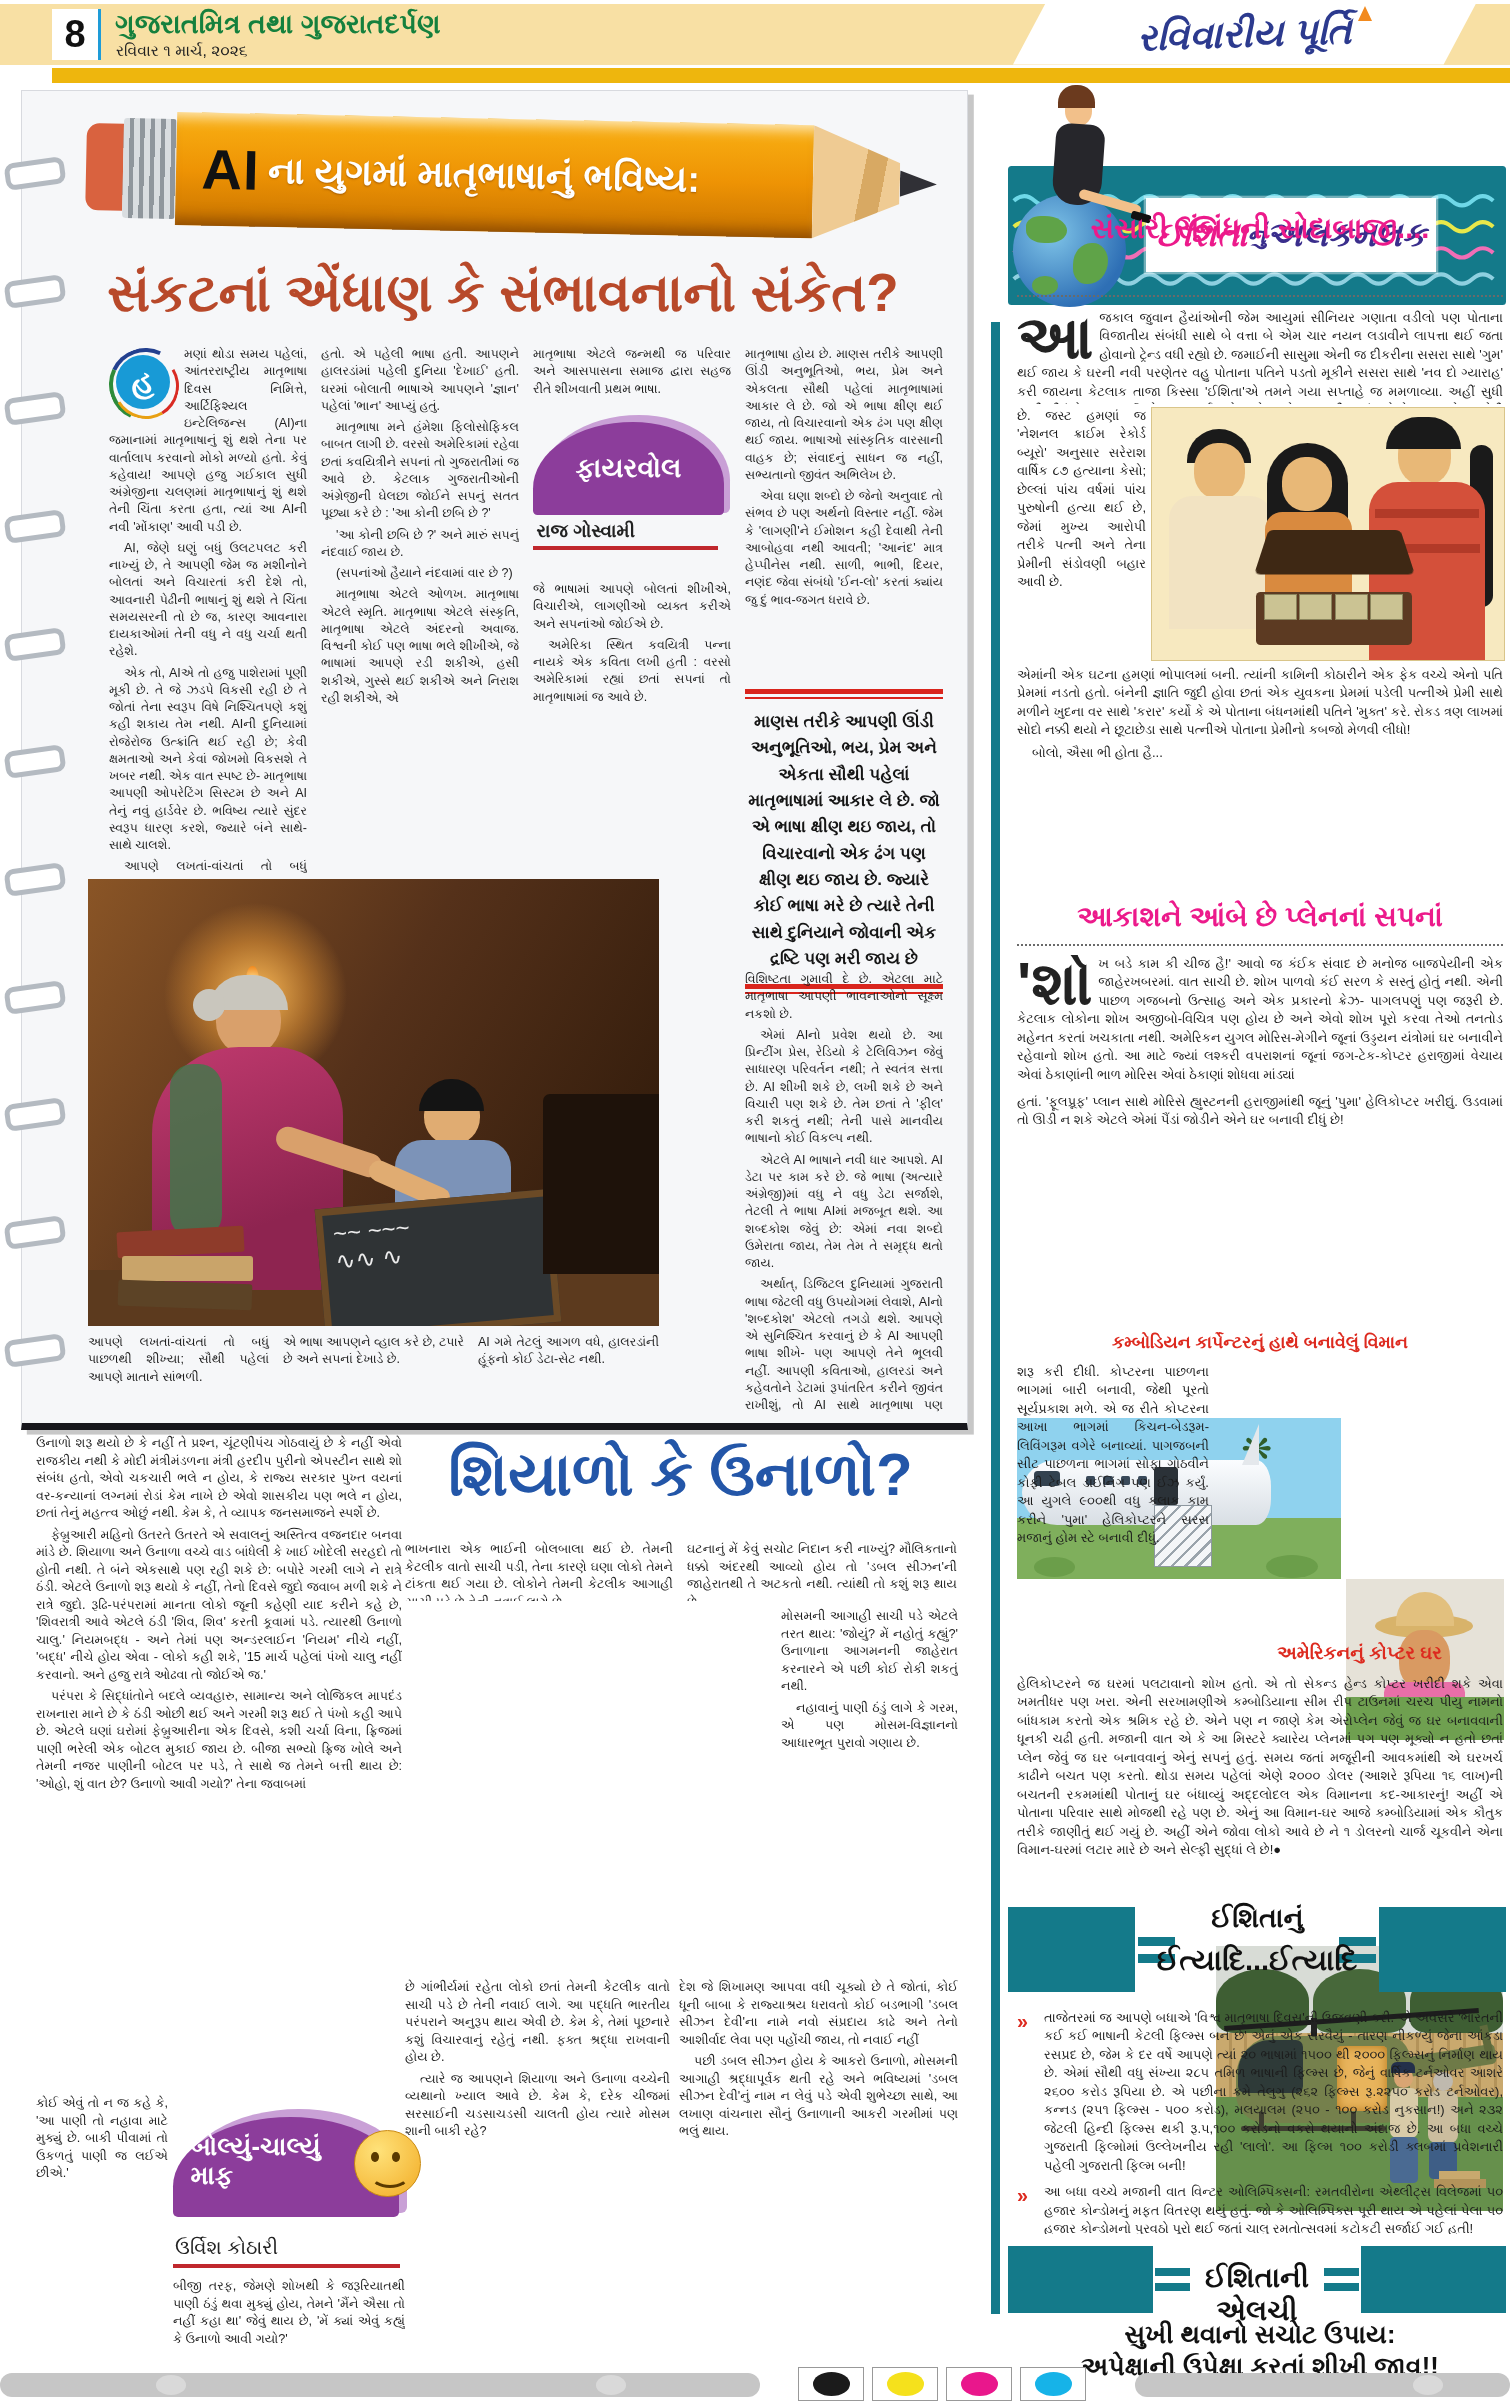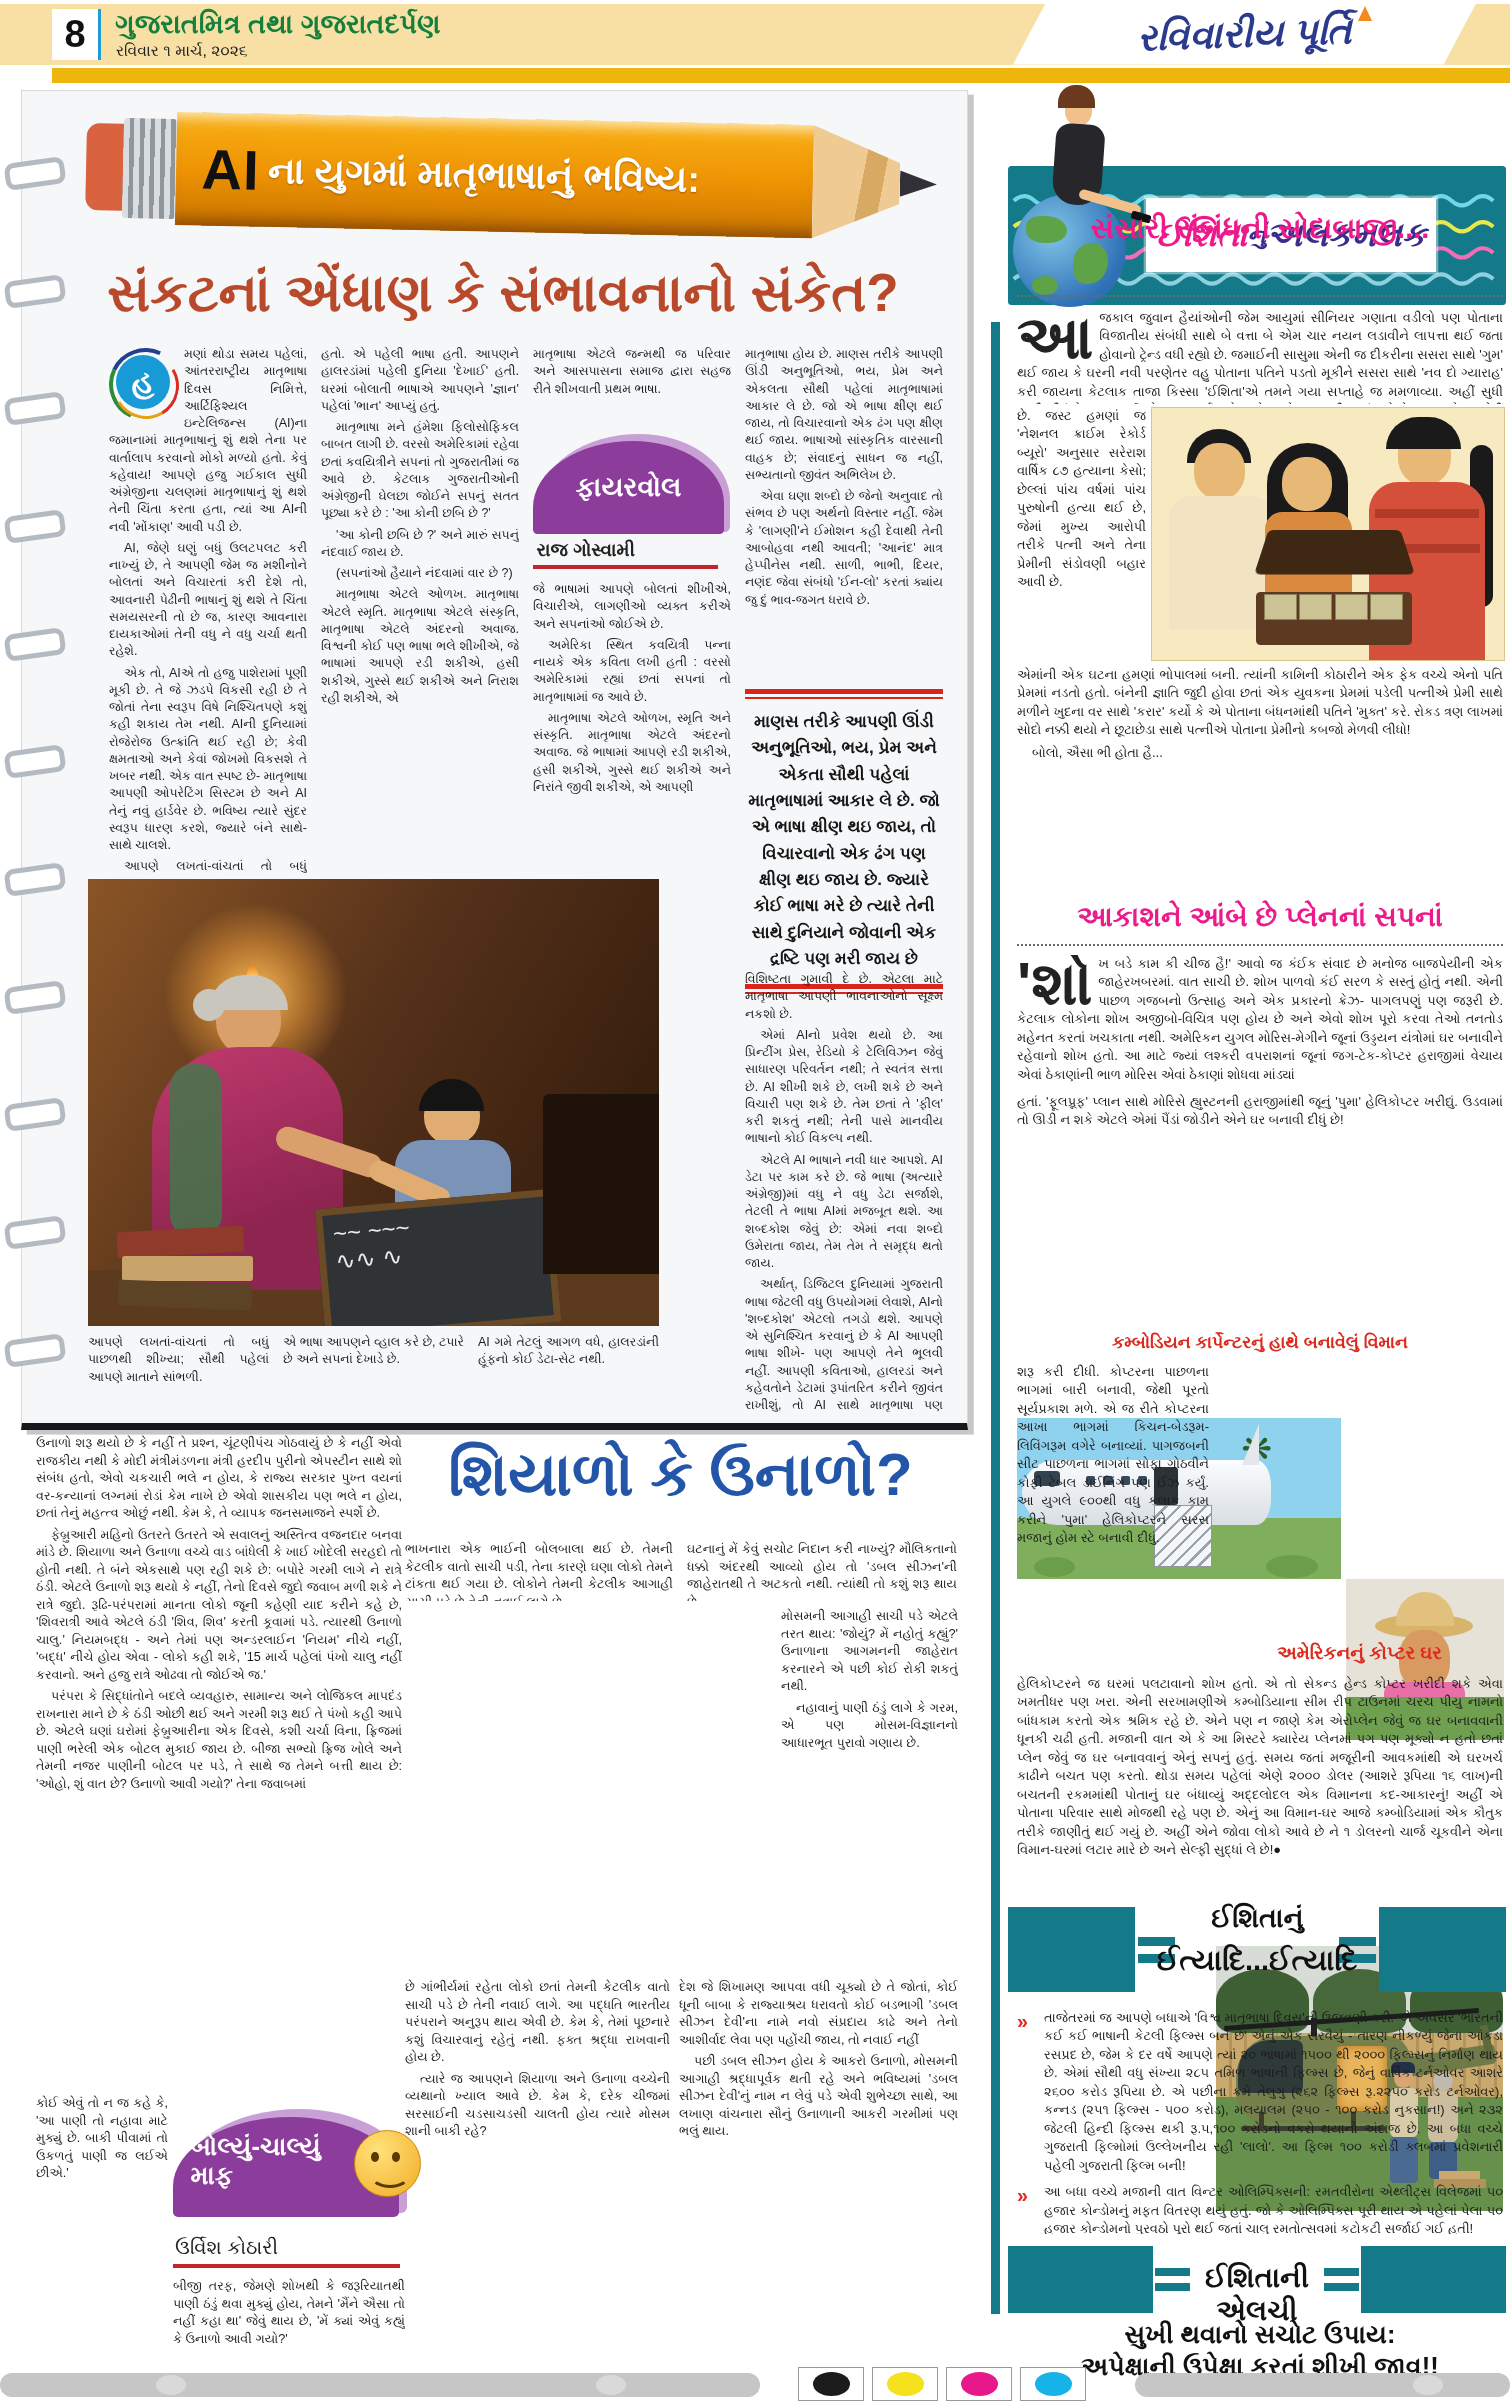--- a/index.html
+++ b/index.html
@@ -89,32 +89,31 @@
       <p class="ni">હતો. એ પહેલી ભાષા હતી. આપણને હાલરડાંમાં પહેલી દુનિયા 'દેખાઈ' હતી. ઘરમાં બોલાતી ભાષાએ આપણને 'જ્ઞાન' પહેલાં 'ભાન' આપ્યું હતું.</p>
       <p>માતૃભાષા મને હંમેશા ફિલોસોફિકલ બાબત લાગી છે. વરસો અમેરિકામાં રહેવા છતાં કવયિત્રીને સપનાં તો ગુજરાતીમાં જ આવે છે. કેટલાક ગુજરાતીઓની અંગ્રેજીની ઘેલછા જોઈને સપનું સતત પૂછ્યા કરે છે : 'આ કોની છબિ છે ?'</p>
       <p>'આ કોની છબિ છે ?' અને મારું સપનું નંદવાઈ જાય છે.</p>
       <p>(સપનાંઓ હૈયાને નંદવામાં વાર છે ?)</p>
       <p>માતૃભાષા એટલે ઓળખ. માતૃભાષા એટલે સ્મૃતિ. માતૃભાષા એટલે સંસ્કૃતિ, માતૃભાષા એટલે અંદરનો અવાજ. વિશ્વની કોઈ પણ ભાષા ભલે શીખીએ, જે ભાષામાં આપણે રડી શકીએ, હસી શકીએ, ગુસ્સે થઈ શકીએ અને નિરાશ રહી શકીએ, એ</p>
     </div>
 
     <div class="a bd j clip" style="left:511px;top:255px;width:198px;height:86px;">
       <p class="ni">માતૃભાષા એટલે જન્મથી જ પરિવાર અને આસપાસના સમાજ દ્વારા સહજ રીતે શીખવાતી પ્રથમ ભાષા.</p>
     </div>
-    <div class="a" style="left:511px;top:343px;width:198px;height:133px;">
+    <div class="a" style="left:511px;top:324px;width:198px;height:133px;">
       <div class="a" style="left:5.8px;top:0;width:191px;height:98px;background:#C9A0D6;border-radius:55% 50% 5.8px 5.8px/75% 70% 5.8px 5.8px;"></div>
       <div class="a" style="left:0;top:7px;width:191px;height:93px;background:#8C3D9B;border-radius:55% 50% 4.6px 4.6px/75% 70% 4.6px 4.6px;display:flex;align-items:center;justify-content:center;">
         <span style="color:#fff;font-size:27px;font-weight:800;">ફાયરવોલ</span>
       </div>
       <div class="a" style="left:3.5px;top:105px;font-size:18.5px;font-weight:800;color:#222;">રાજ ગોસ્વામી</div>
       <div class="a" style="left:0;top:131px;width:185px;height:3.5px;background:#C0272D;"></div>
     </div>
     <div class="a bd j clip" style="left:511px;top:490px;width:198px;height:293px;">
       <p class="ni">જે ભાષામાં આપણે બોલતાં શીખીએ, વિચારીએ, લાગણીઓ વ્યક્ત કરીએ અને સપનાંઓ જોઈએ છે.</p>
       <p>અમેરિકા સ્થિત કવયિત્રી પન્ના નાયકે એક કવિતા લખી હતી : વરસો અમેરિકામાં રહ્યાં છતાં સપનાં તો માતૃભાષામાં જ આવે છે.</p>
-      <p>માતૃભાષા એટલે ઓળખ, સ્મૃતિ અને સંસ્કૃતિ. માતૃભાષા એટલે અંદરનો અવાજ. જે ભાષામાં આપણે રડી શકીએ, હસી શકીએ, ગુસ્સે થઈ શકીએ અને નિરાંતે જીવી શકીએ, એ આપણી</p>
     </div>
 
     <div class="a bd j clip" style="left:723px;top:255px;width:198px;height:337px;">
       <p class="ni">માતૃભાષા હોય છે. માણસ તરીકે આપણી ઊંડી અનુભૂતિઓ, ભય, પ્રેમ અને એકલતા સૌથી પહેલાં માતૃભાષામાં આકાર લે છે. જો એ ભાષા ક્ષીણ થઈ જાય, તો વિચારવાનો એક ઢંગ પણ ક્ષીણ થઈ જાય. ભાષાઓ સાંસ્કૃતિક વારસાની વાહક છે; સંવાદનું સાધન જ નહીં, સભ્યતાનો જીવંત અભિલેખ છે.</p>
       <p>એવા ઘણા શબ્દો છે જેનો અનુવાદ તો સંભવ છે પણ અર્થનો વિસ્તાર નહીં. જેમ કે 'લાગણી'ને ઈમોશન કહી દેવાથી તેની આબોહવા નથી આવતી; 'આનંદ' માત્ર હેપ્પીનેસ નથી. સાળી, ભાભી, દિયર, નણંદ જેવા સંબંધો 'ઈન-લો' કરતાં ક્યાંય જુ દું ભાવ-જગત ધરાવે છે.</p>
     </div>
     <div class="a" style="left:723px;top:598px;width:198px;">
       <div class="r2"></div>
       <div style="padding:15px 2.3px 11.6px;text-align:center;font-size:17px;font-weight:bold;line-height:1.55;color:#151515;">માણસ તરીકે આપણી ઊંડી અનુભૂતિઓ, ભય, પ્રેમ અને એકતા સૌથી પહેલાં માતૃભાષામાં આકાર લે છે. જો એ ભાષા ક્ષીણ થઇ જાય, તો વિચારવાનો એક ઢંગ પણ ક્ષીણ થઇ જાય છે. જ્યારે કોઈ ભાષા મરે છે ત્યારે તેની સાથે દુનિયાને જોવાની એક દ્રષ્ટિ પણ મરી જાય છે</div>
       <div class="r2"></div>

